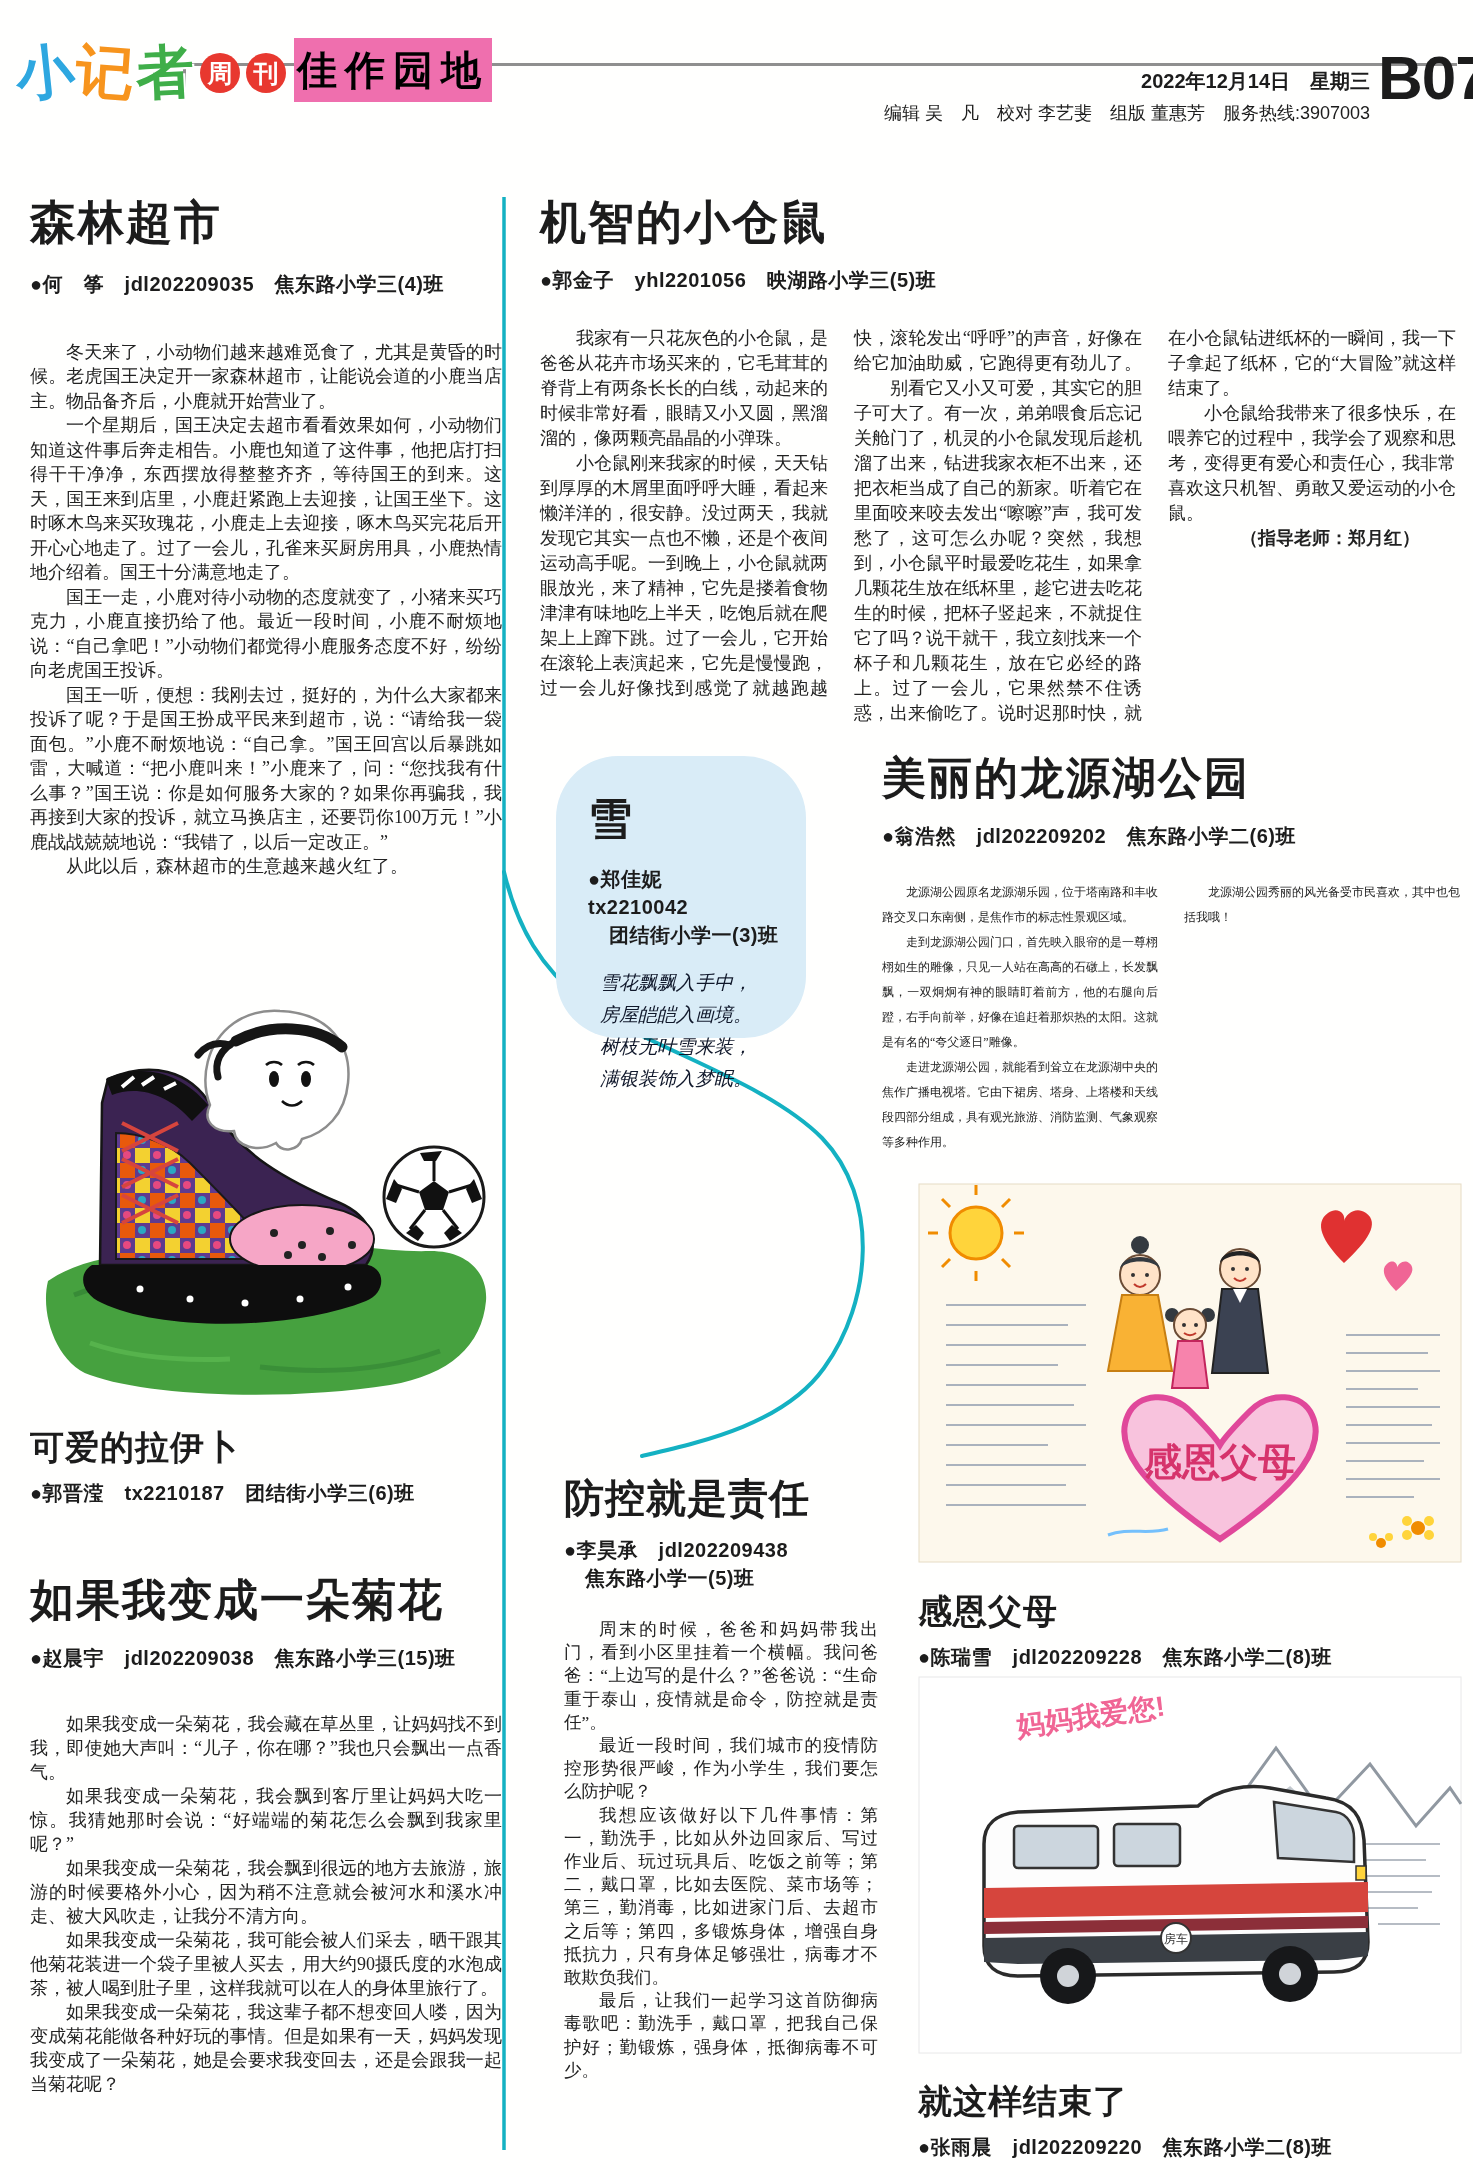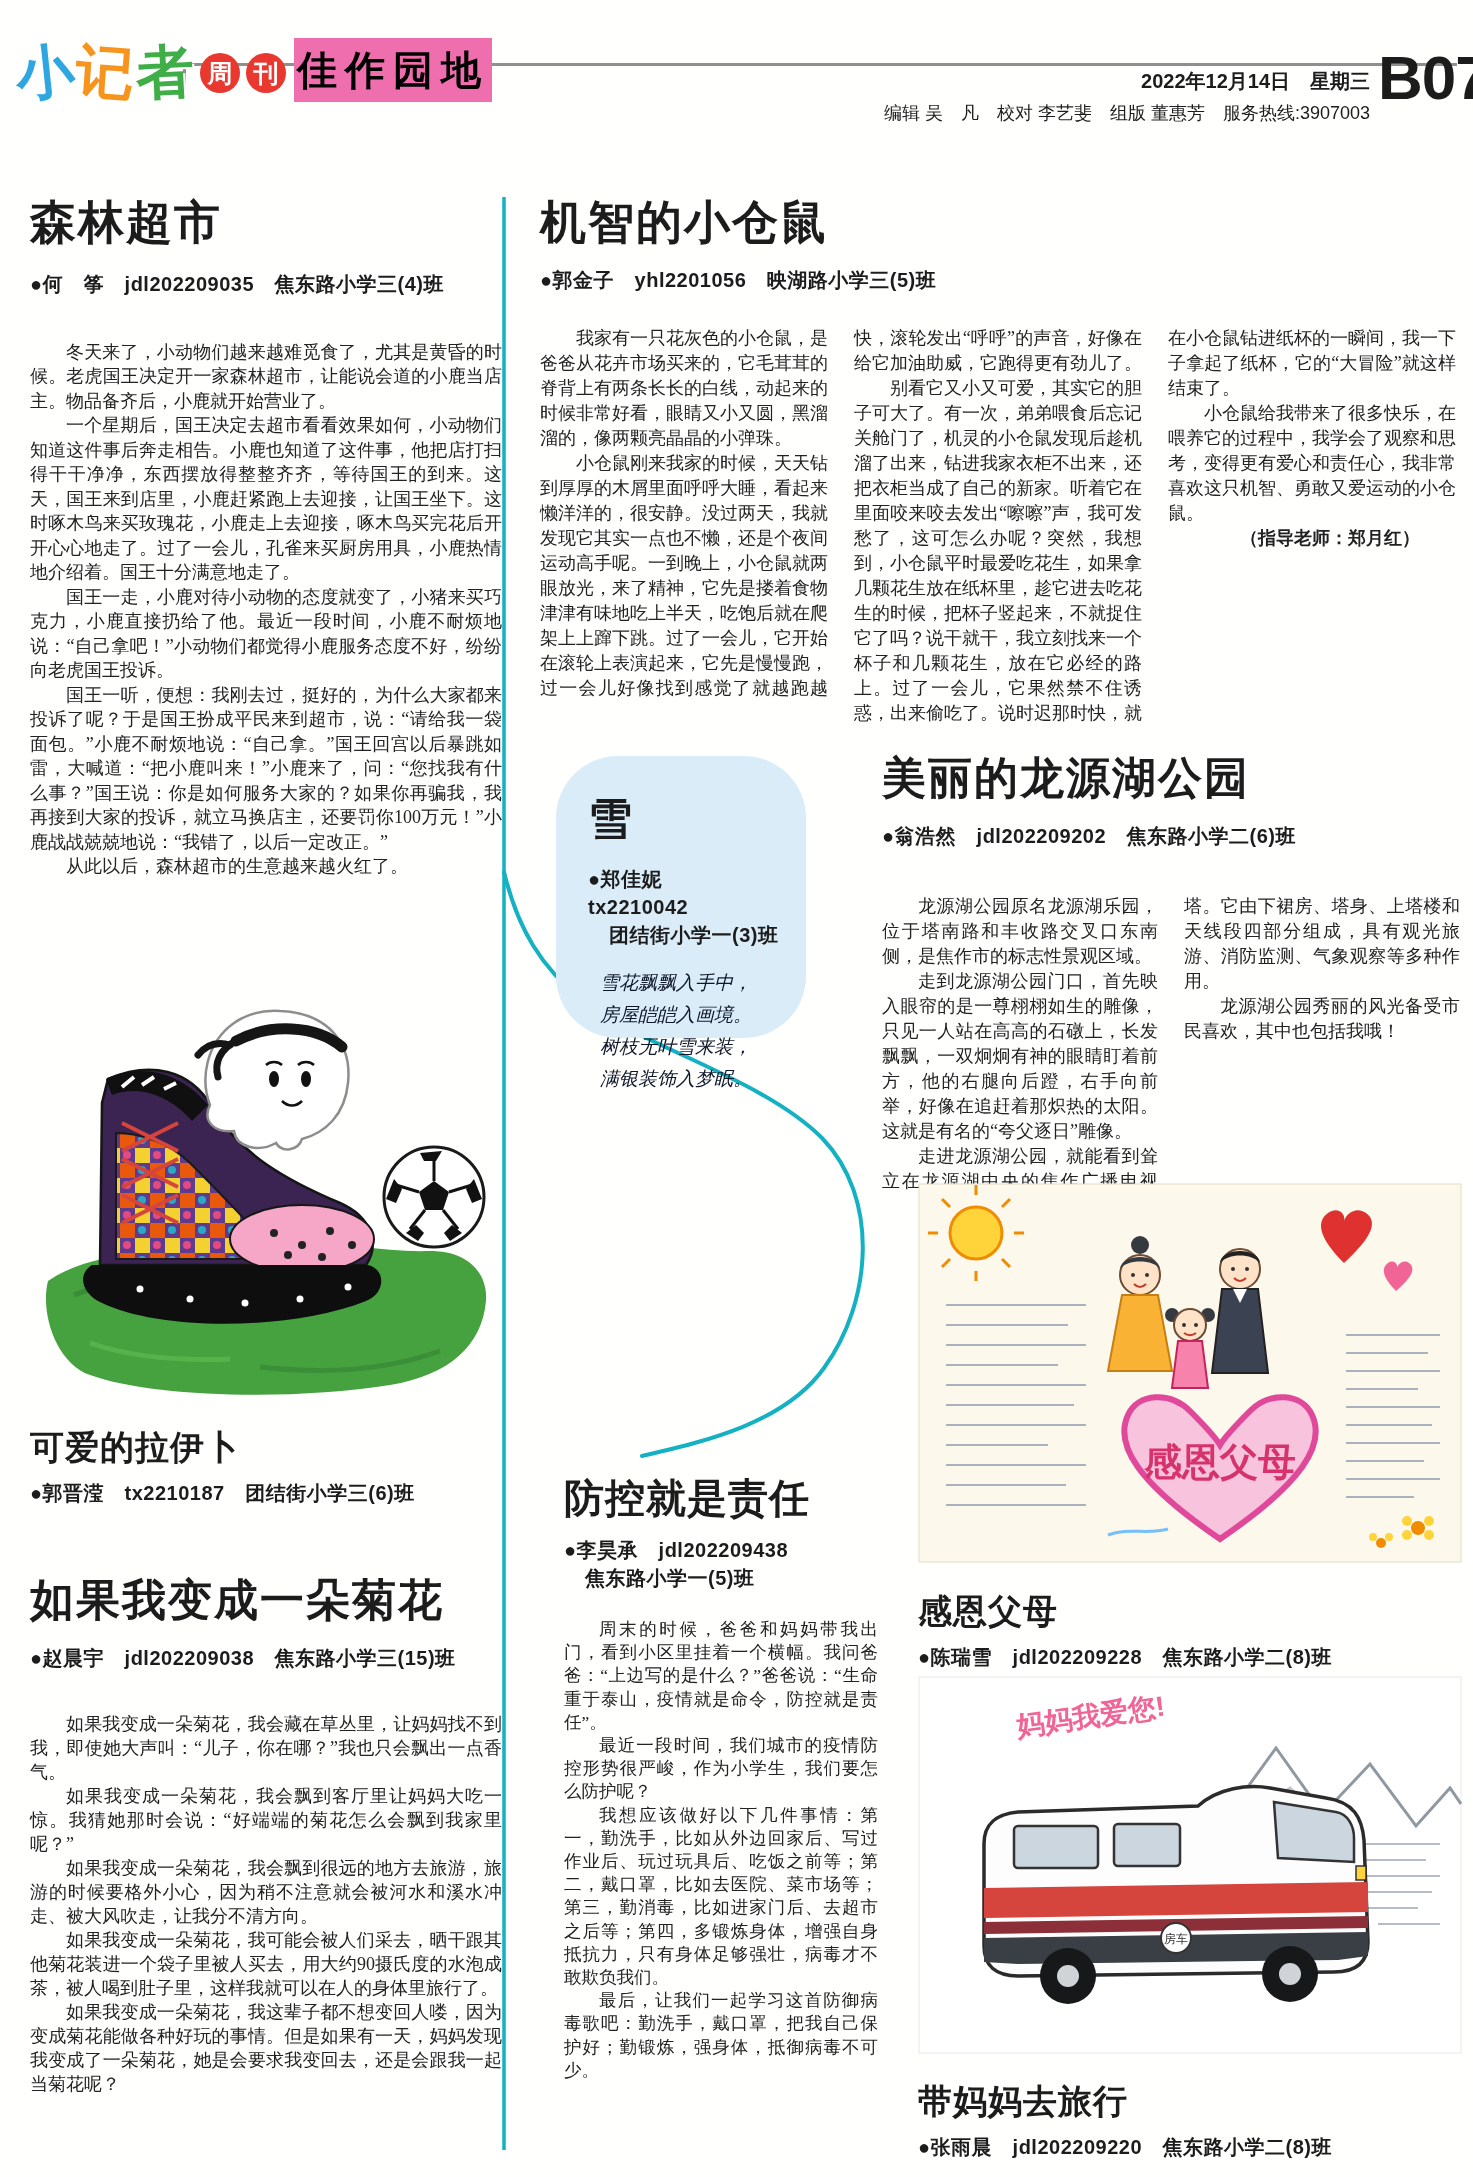--- a/index.html
+++ b/index.html
@@ -28,22 +28,22 @@
   .t-md{font-size:40px;font-weight:bold;letter-spacing:1px;margin:0 0 16px 0;line-height:1.1;}
   .t-cap{font-size:34px;font-weight:bold;letter-spacing:1px;margin:0 0 12px 0;line-height:1.15;}
   .byline{font-size:20px;font-weight:bold;letter-spacing:.5px;margin:0 0 0 0;line-height:1.4;}
   .byline .cont{display:block;padding-left:21px;}
   .bodytext{font-family:"Liberation Serif","DejaVu Serif",serif;text-align:justify;color:#222;}
   .bodytext p{margin:0;text-indent:2em;}
   .forest-text{margin-top:42px;font-size:18px;line-height:24.5px;}
   .hamster-cols{margin-top:32px;height:412px;column-count:3;column-gap:26px;column-fill:auto;
                 font-size:18px;line-height:25px;}
   .teacher{font-weight:bold;text-indent:0;text-align:center;}
-  .lake-cols{margin-top:44px;height:305px;column-count:2;column-gap:26px;column-fill:auto;
-             font-size:18px;line-height:25px;}
+  .lake-cols{margin-top:30px;height:305px;column-count:2;column-gap:26px;column-fill:auto;
+             font-size:12px;line-height:25px;}
   .chrys-text{margin-top:40px;font-size:18px;line-height:24px;}
   .prev-text{margin-top:26px;font-size:17.5px;line-height:23.2px;}
   
   .poembox{position:absolute;left:556px;top:756px;width:250px;height:282px;background:#d9ecf7;
            border-radius:62px;box-sizing:border-box;padding:34px 26px 0 32px;}
   .poembox .pt{font-size:44px;font-weight:bold;margin:0 0 16px 0;}
   .poem-lines{margin:18px 0 0 12px;font-family:"Liberation Serif","DejaVu Serif",serif;
               font-style:italic;font-size:19px;line-height:32px;color:#0f172a;}
   
   .artwork{position:absolute;}
@@ -359,17 +359,17 @@
         <circle cx="372" cy="298" r="28" fill="#17181a"></circle>
           <circle cx="372" cy="298" r="11" fill="#d0d4d9"></circle>
         <rect x="438" y="190" width="10" height="14" fill="#ffd43b" stroke="#333" stroke-width="1.5"></rect>
         <circle cx="258" cy="262" r="15" fill="#fff" stroke="#333" stroke-width="2"></circle>
         <text x="258" y="267" text-anchor="middle" font-size="12" fill="#333" font-family="Liberation Sans, sans-serif">房车</text>
       </g>
     </svg>
   </div>
 
   <div class="caption" style="left:918px;top:2082px;">
-    <div class="t-cap">带妈妈去旅行</div>
+    <div class="t-cap">就这样结束了</div>
     <div class="byline">●张雨晨　jdl202209220　焦东路小学二(8)班</div>
   </div>
 
 </div>
 
 </body></html>

